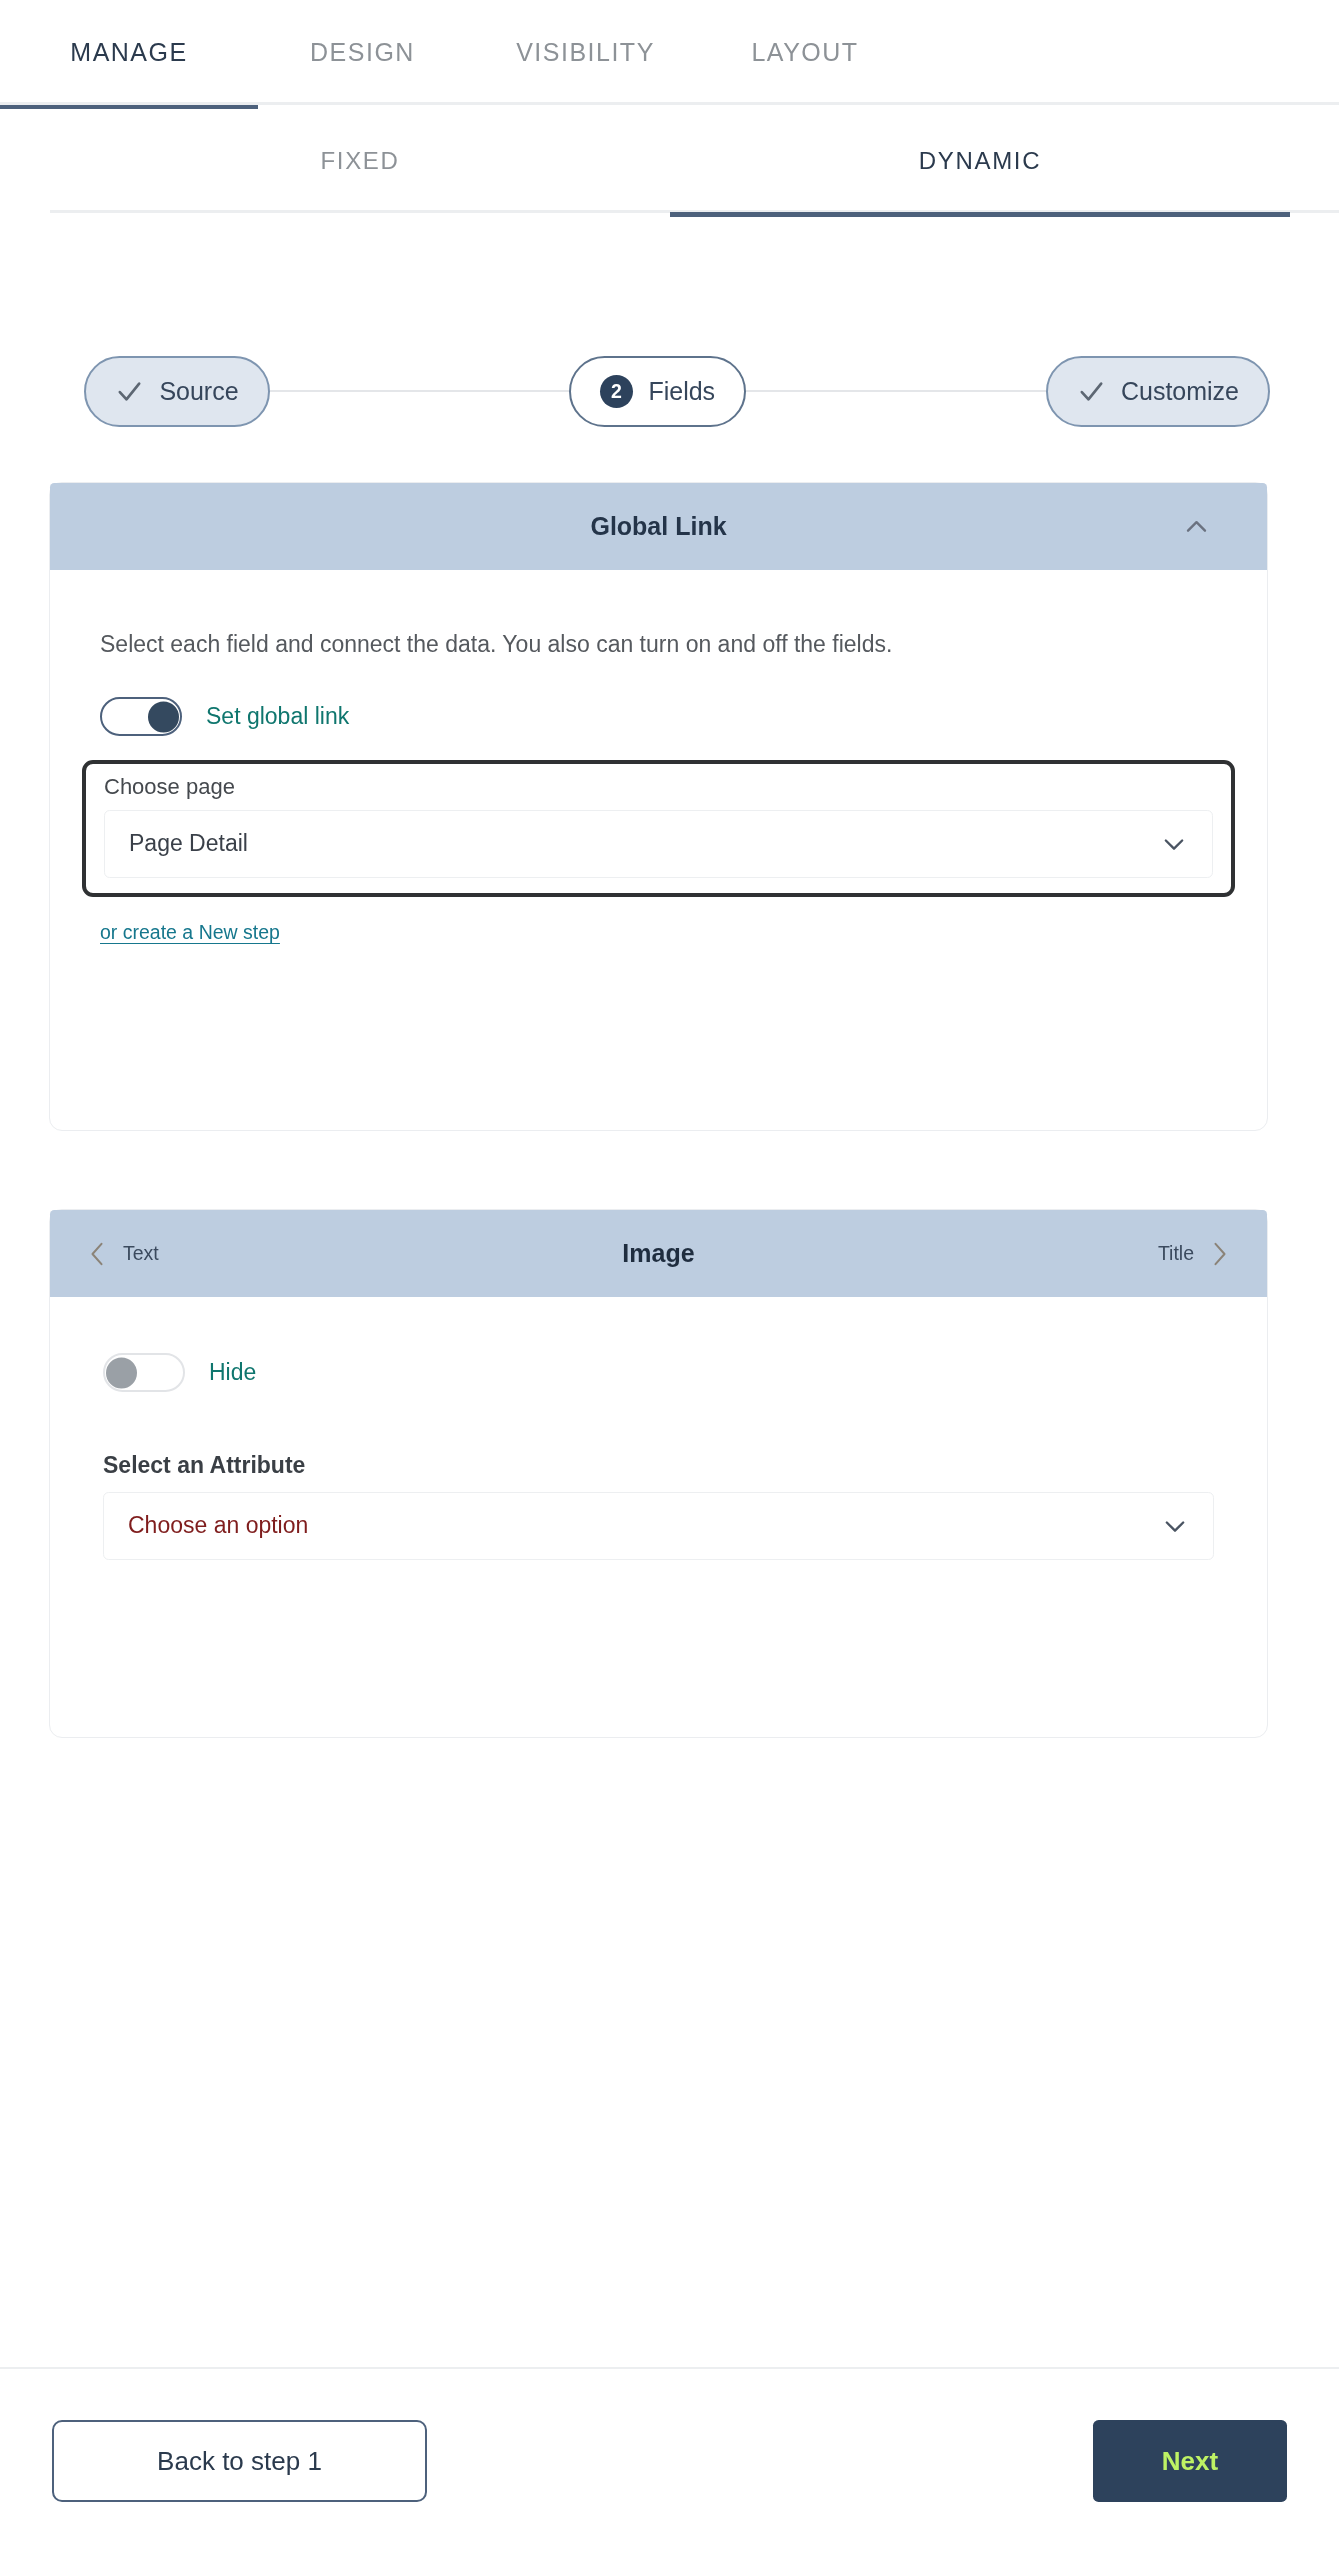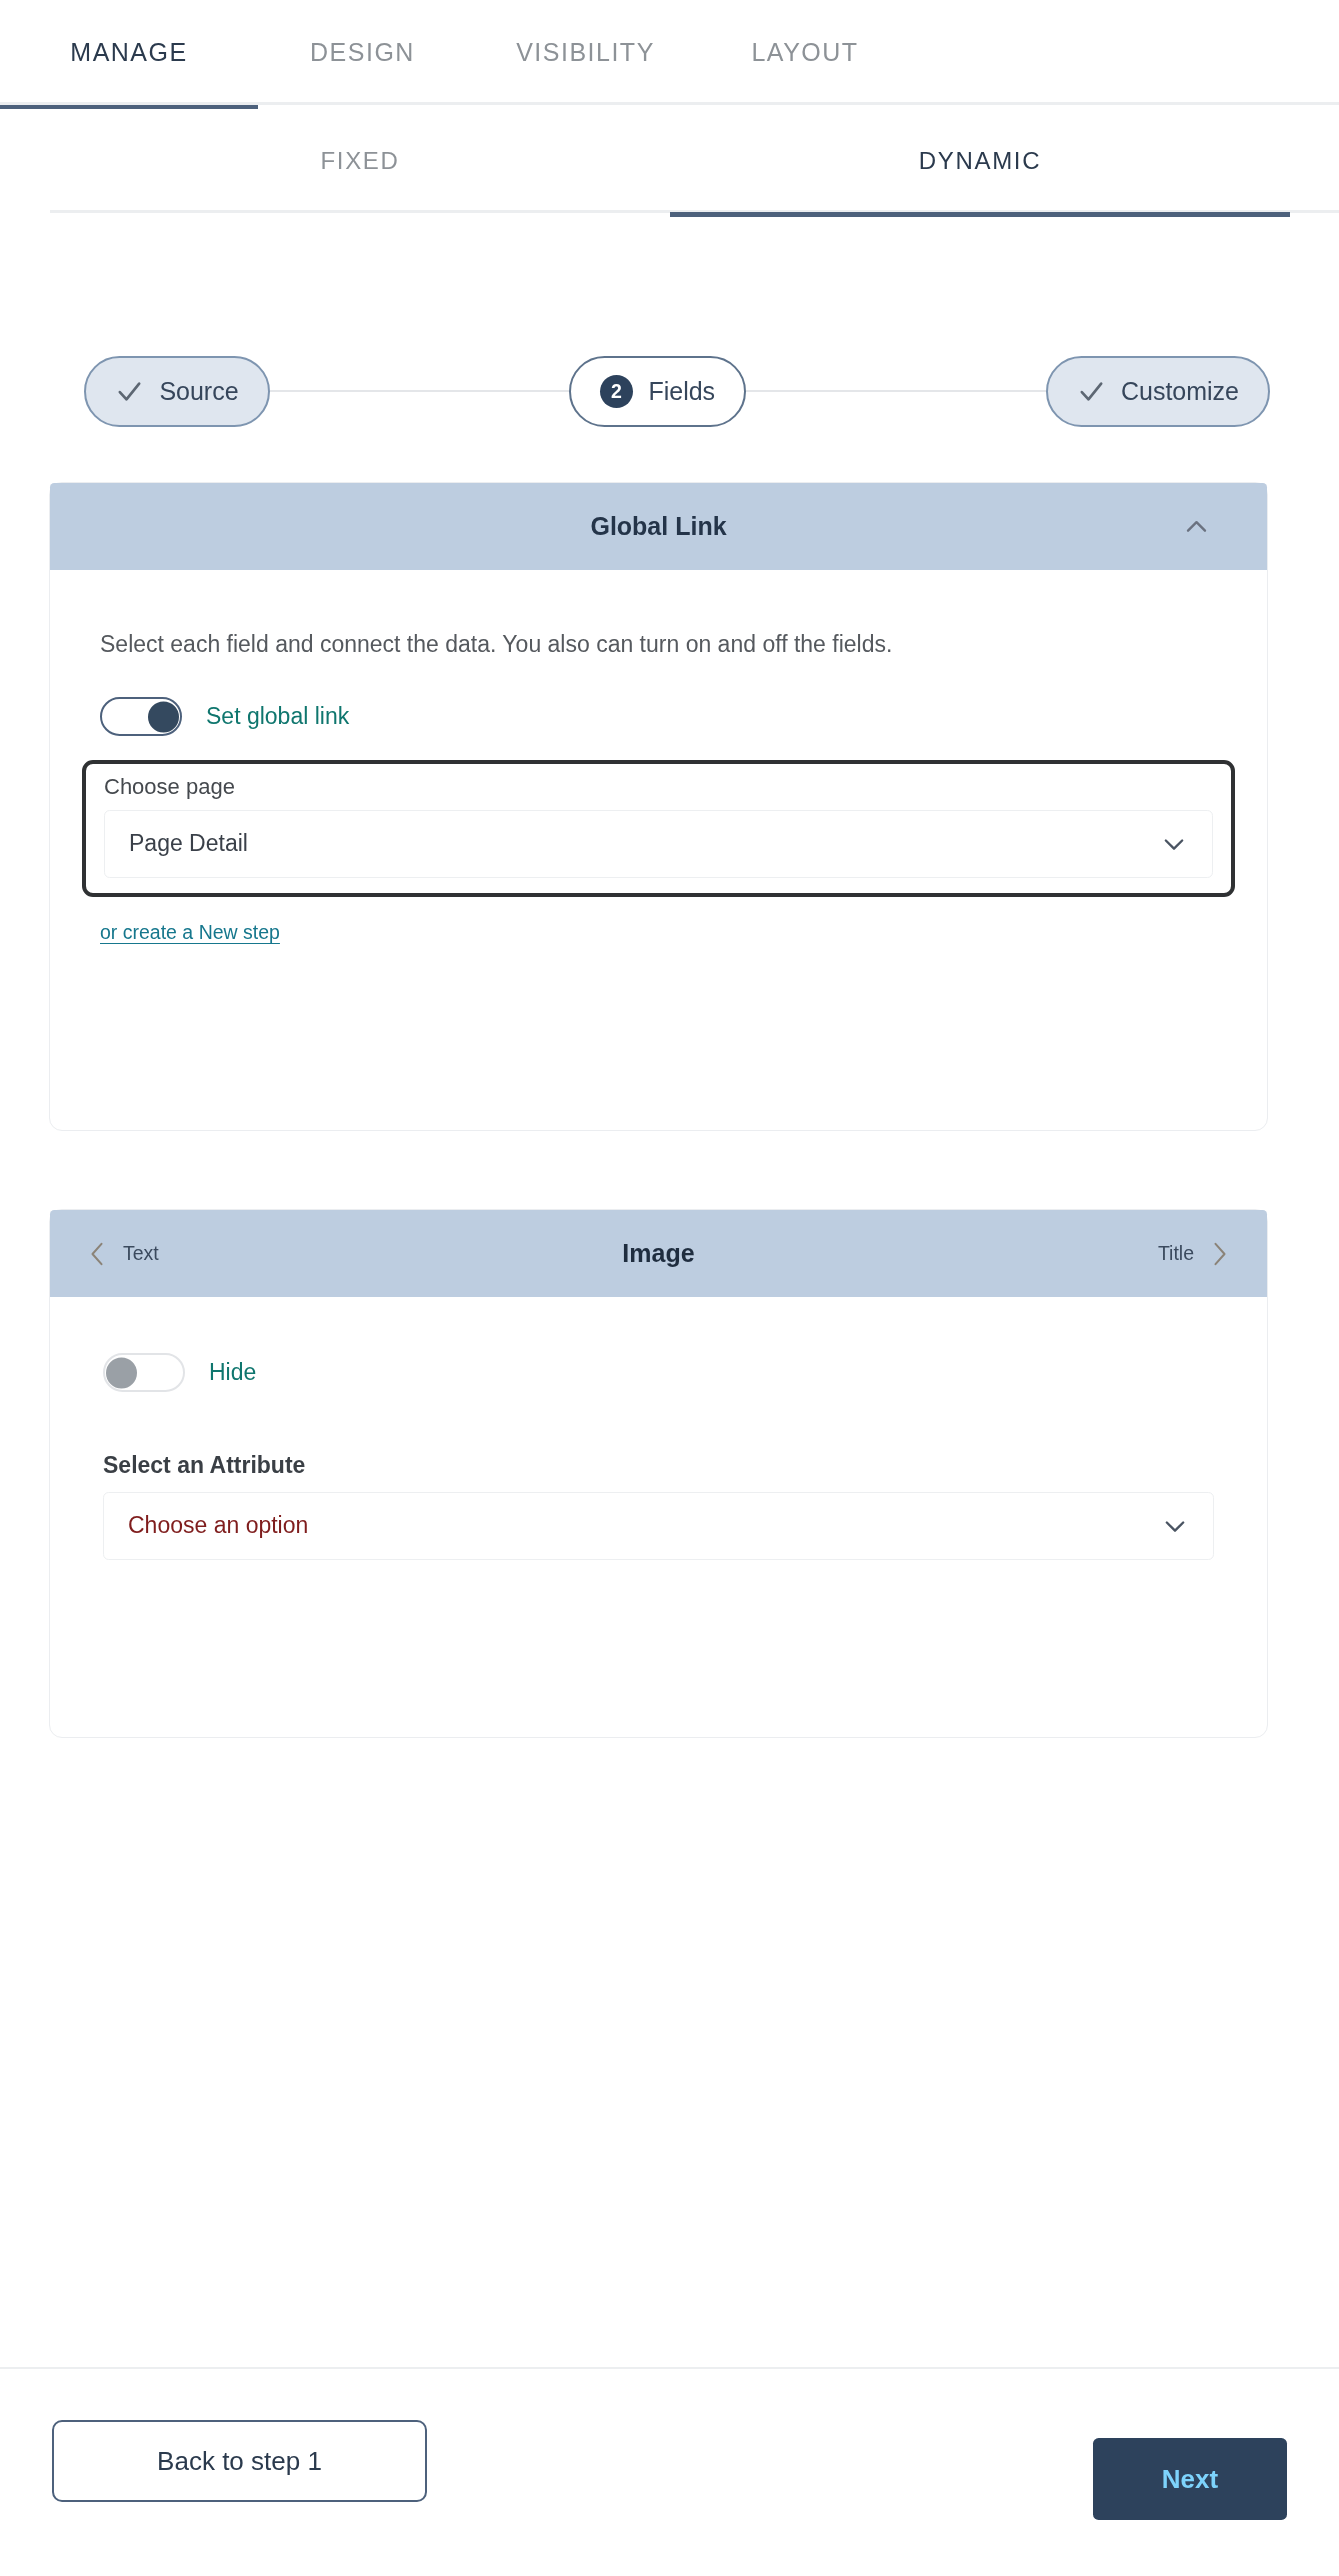--- a/index.html
+++ b/index.html
@@ -359,27 +359,26 @@
     position: absolute;
     left: 1093px;
     top: 2420px;
     width: 194px;
     height: 82px;
     background: #2d425c;
     border: none;
     border-radius: 5.6px;
     font-size: 26px;
     font-weight: 700;
-    color: #7dd3fc;
+    color: #bef264;
     font-family: "Liberation Sans", sans-serif;
     cursor: pointer;
     display: flex;
     align-items: center;
     justify-content: center;
-    margin-top: 18px;
   }
 </style>
 </head>
 <body>
 
 <div class="app">
 
   <div class="primary-tabs">
     <button class="primary-tab tab-manage active">
       <span>MANAGE</span>

